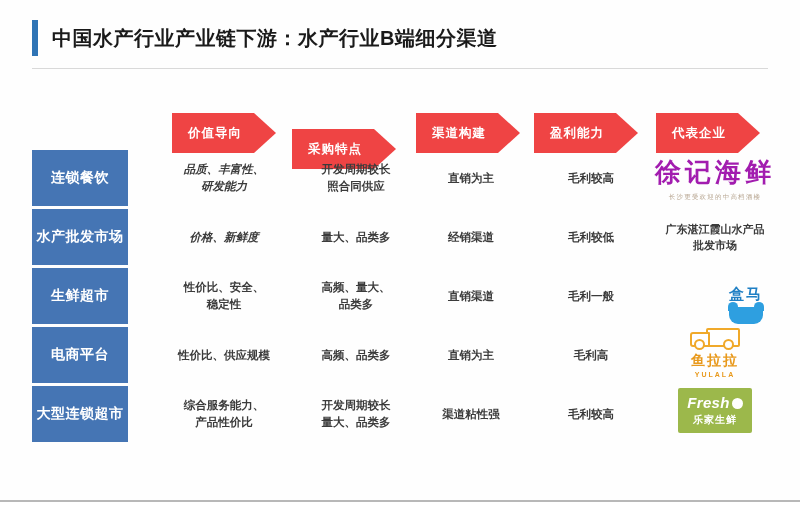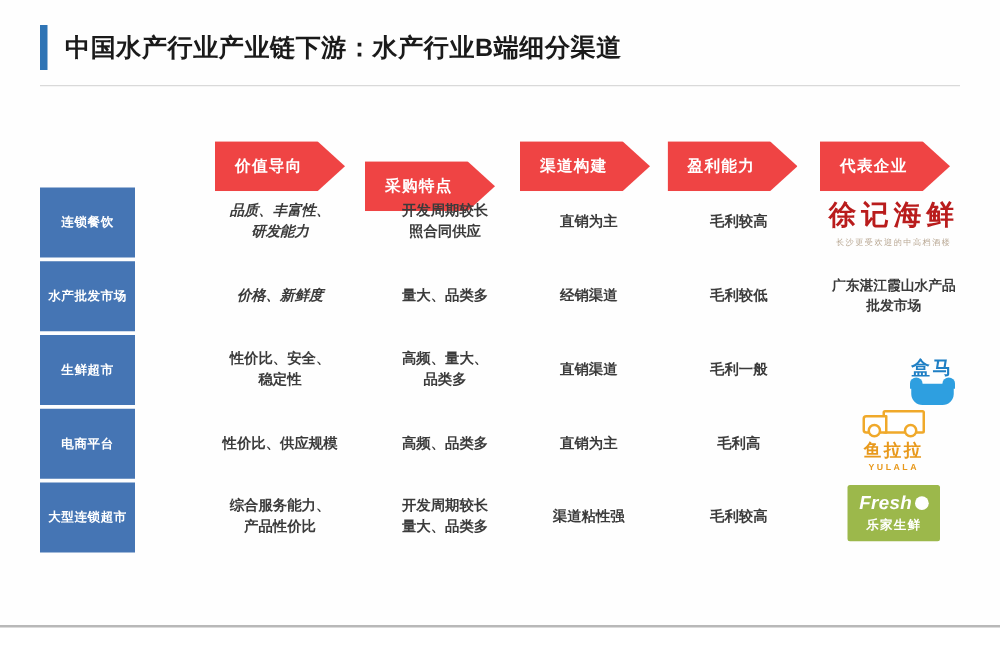--- a/index.html
+++ b/index.html
@@ -45,24 +45,24 @@
     font-weight:bold;
     display:flex;align-items:center;justify-content:center;
     padding-right:18px;
     box-sizing:border-box;
     clip-path:polygon(0 0, calc(100% - 22px) 0, 100% 50%, calc(100% - 22px) 100%, 0 100%);
     letter-spacing:1px;
   }
 
   
   .cat{
-    position:absolute;left:32px;width:76px;
+    position:absolute;left:32px;width:96px;
     background:#4575b4;
     color:#ffffff;
-    font-size:10px;
+    font-size:14px;
     font-weight:bold;
     display:flex;align-items:center;justify-content:center;
     text-align:center;
     letter-spacing:.5px;
     box-sizing:border-box;
   }
 
   
   .cell{
     position:absolute;
@@ -78,21 +78,21 @@
 
   
   .logo-wrap{
     position:absolute;
     display:flex;align-items:center;justify-content:center;
     box-sizing:border-box;
   }
   
   .logo-xuji{text-align:center;}
   .logo-xuji .main{
-    font-size:22px;font-weight:bold;color:#b91c1c;letter-spacing:4px;
+    font-size:26px;font-weight:bold;color:#a21caf;letter-spacing:4px;
     font-family:"DejaVu Sans",sans-serif;
   }
   .logo-xuji .sub{
     font-size:6.5px;color:#b9a894;letter-spacing:1.2px;margin-top:3px;
   }
   
   .logo-hema{text-align:center;}
   .logo-hema .main{
     font-size:15px;font-weight:bold;color:#1f7fc4;letter-spacing:2px;
   }

